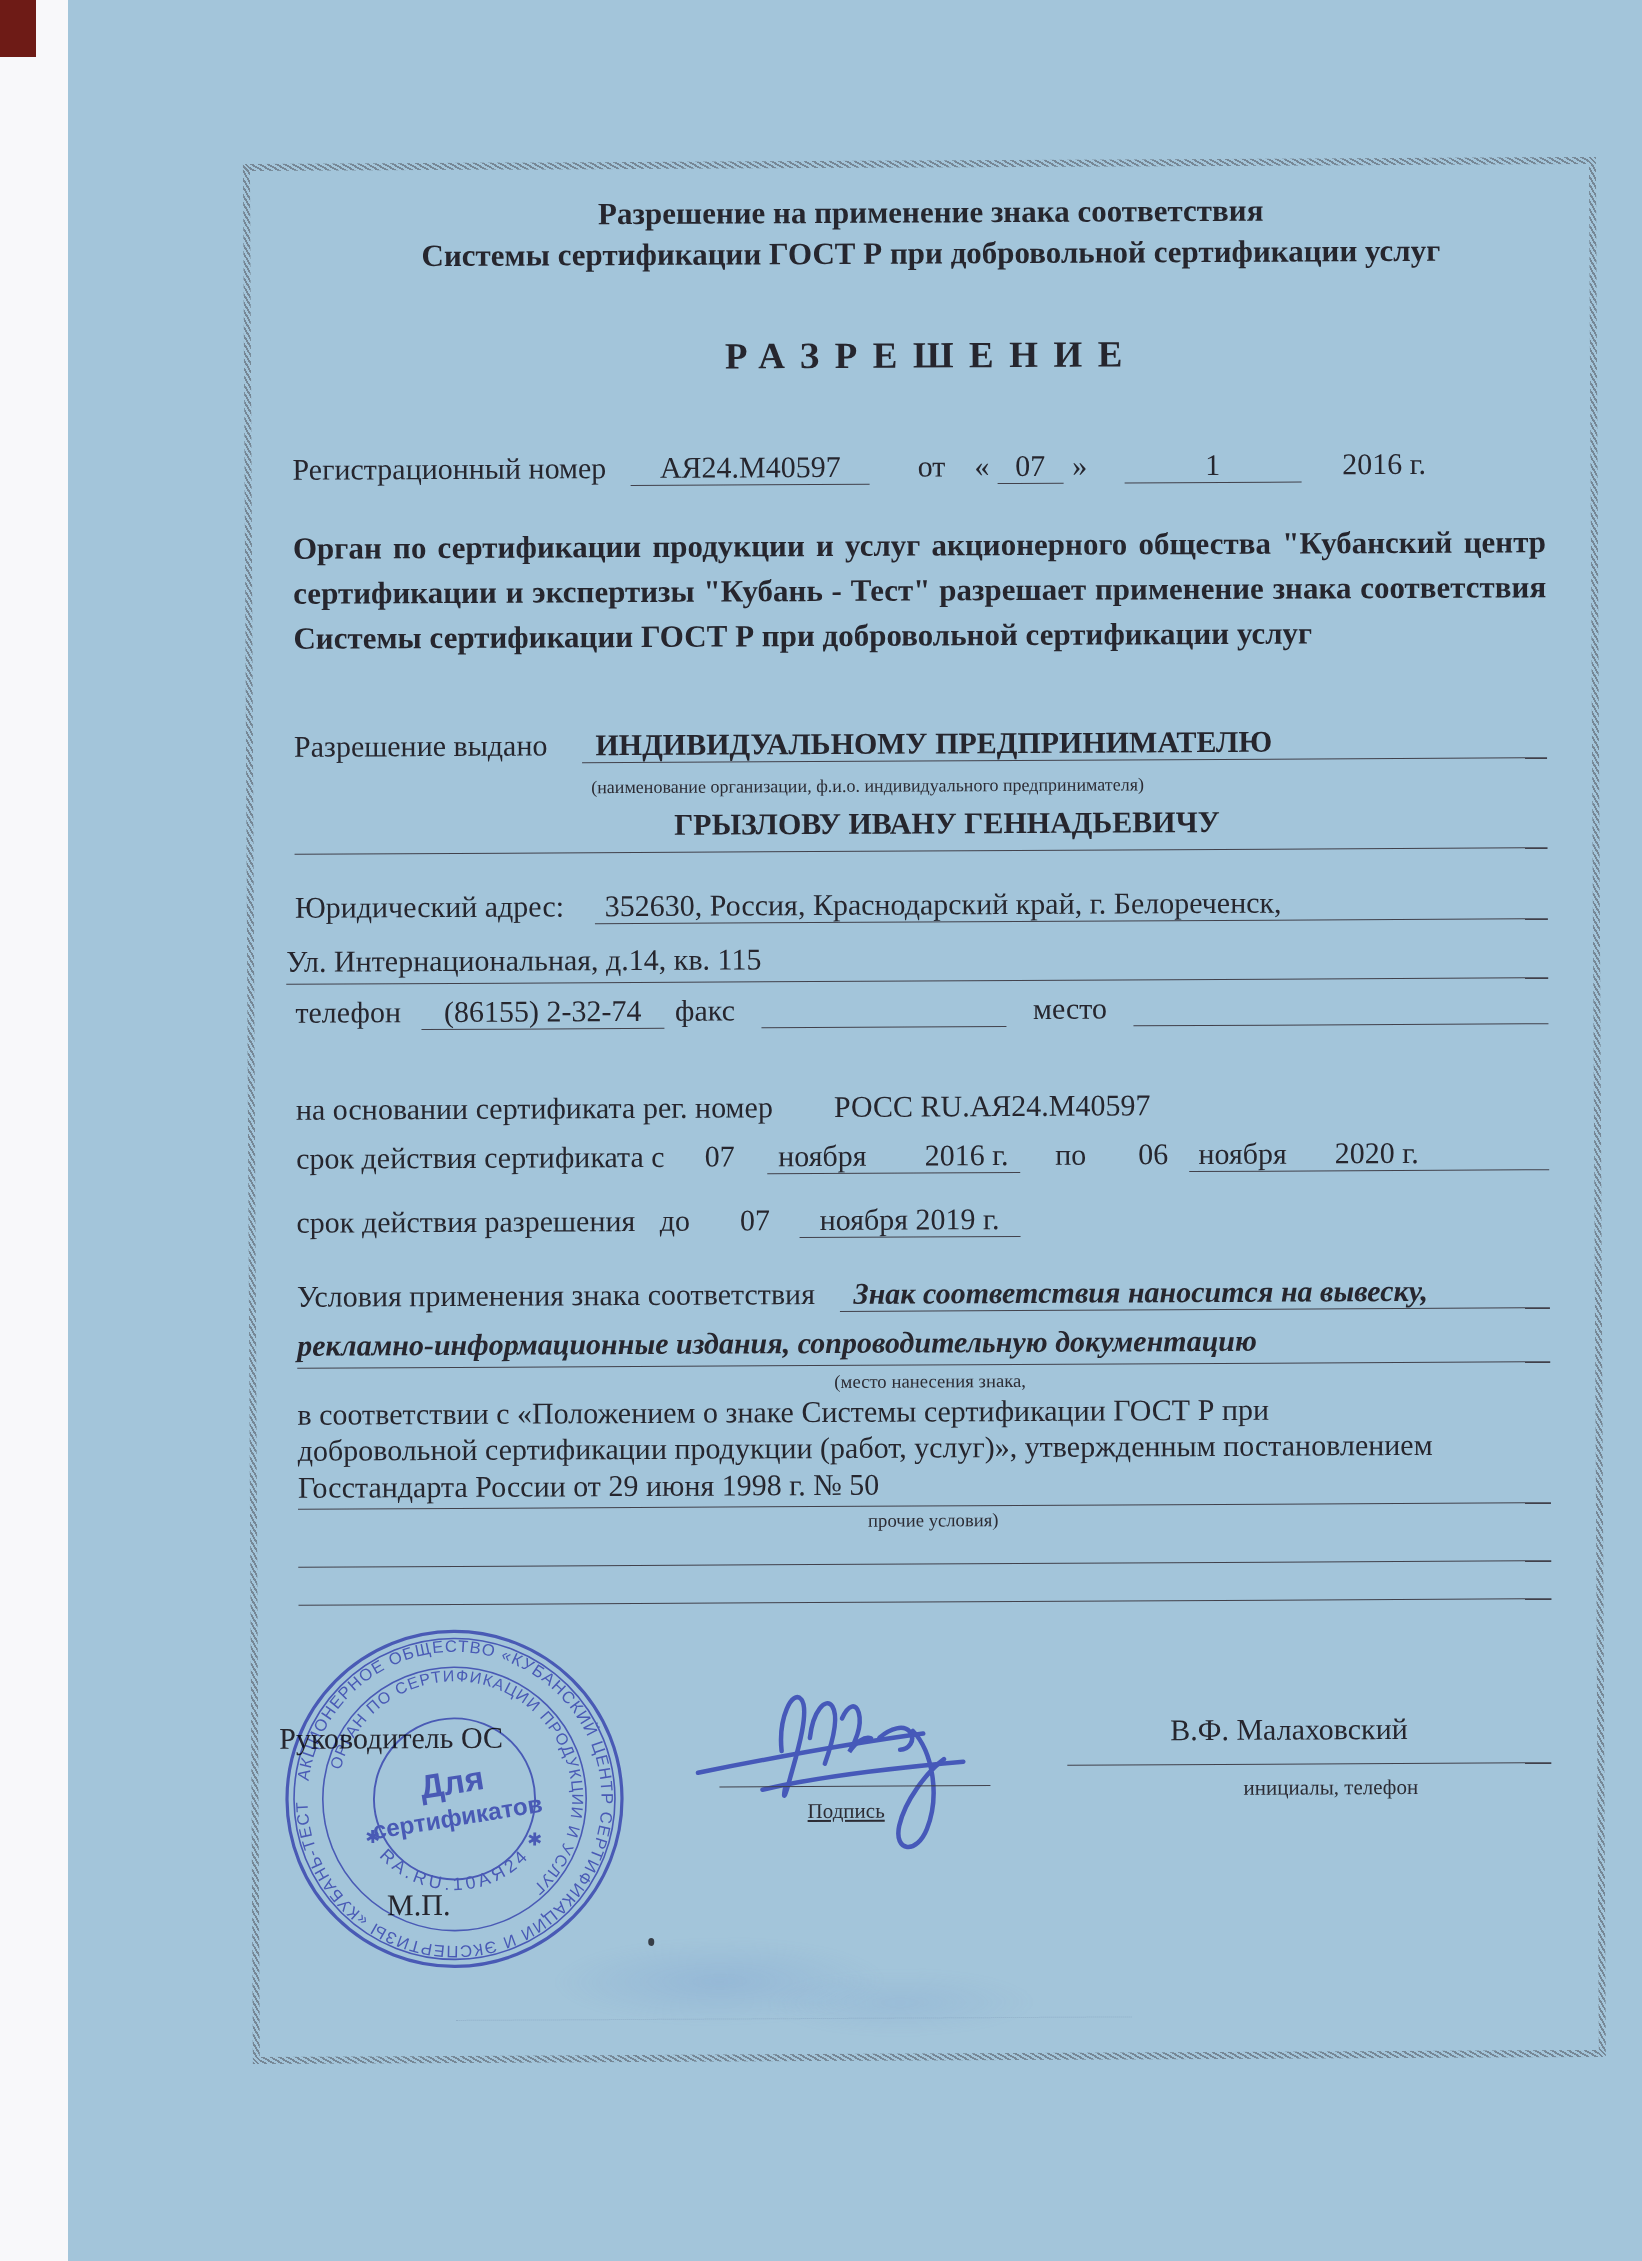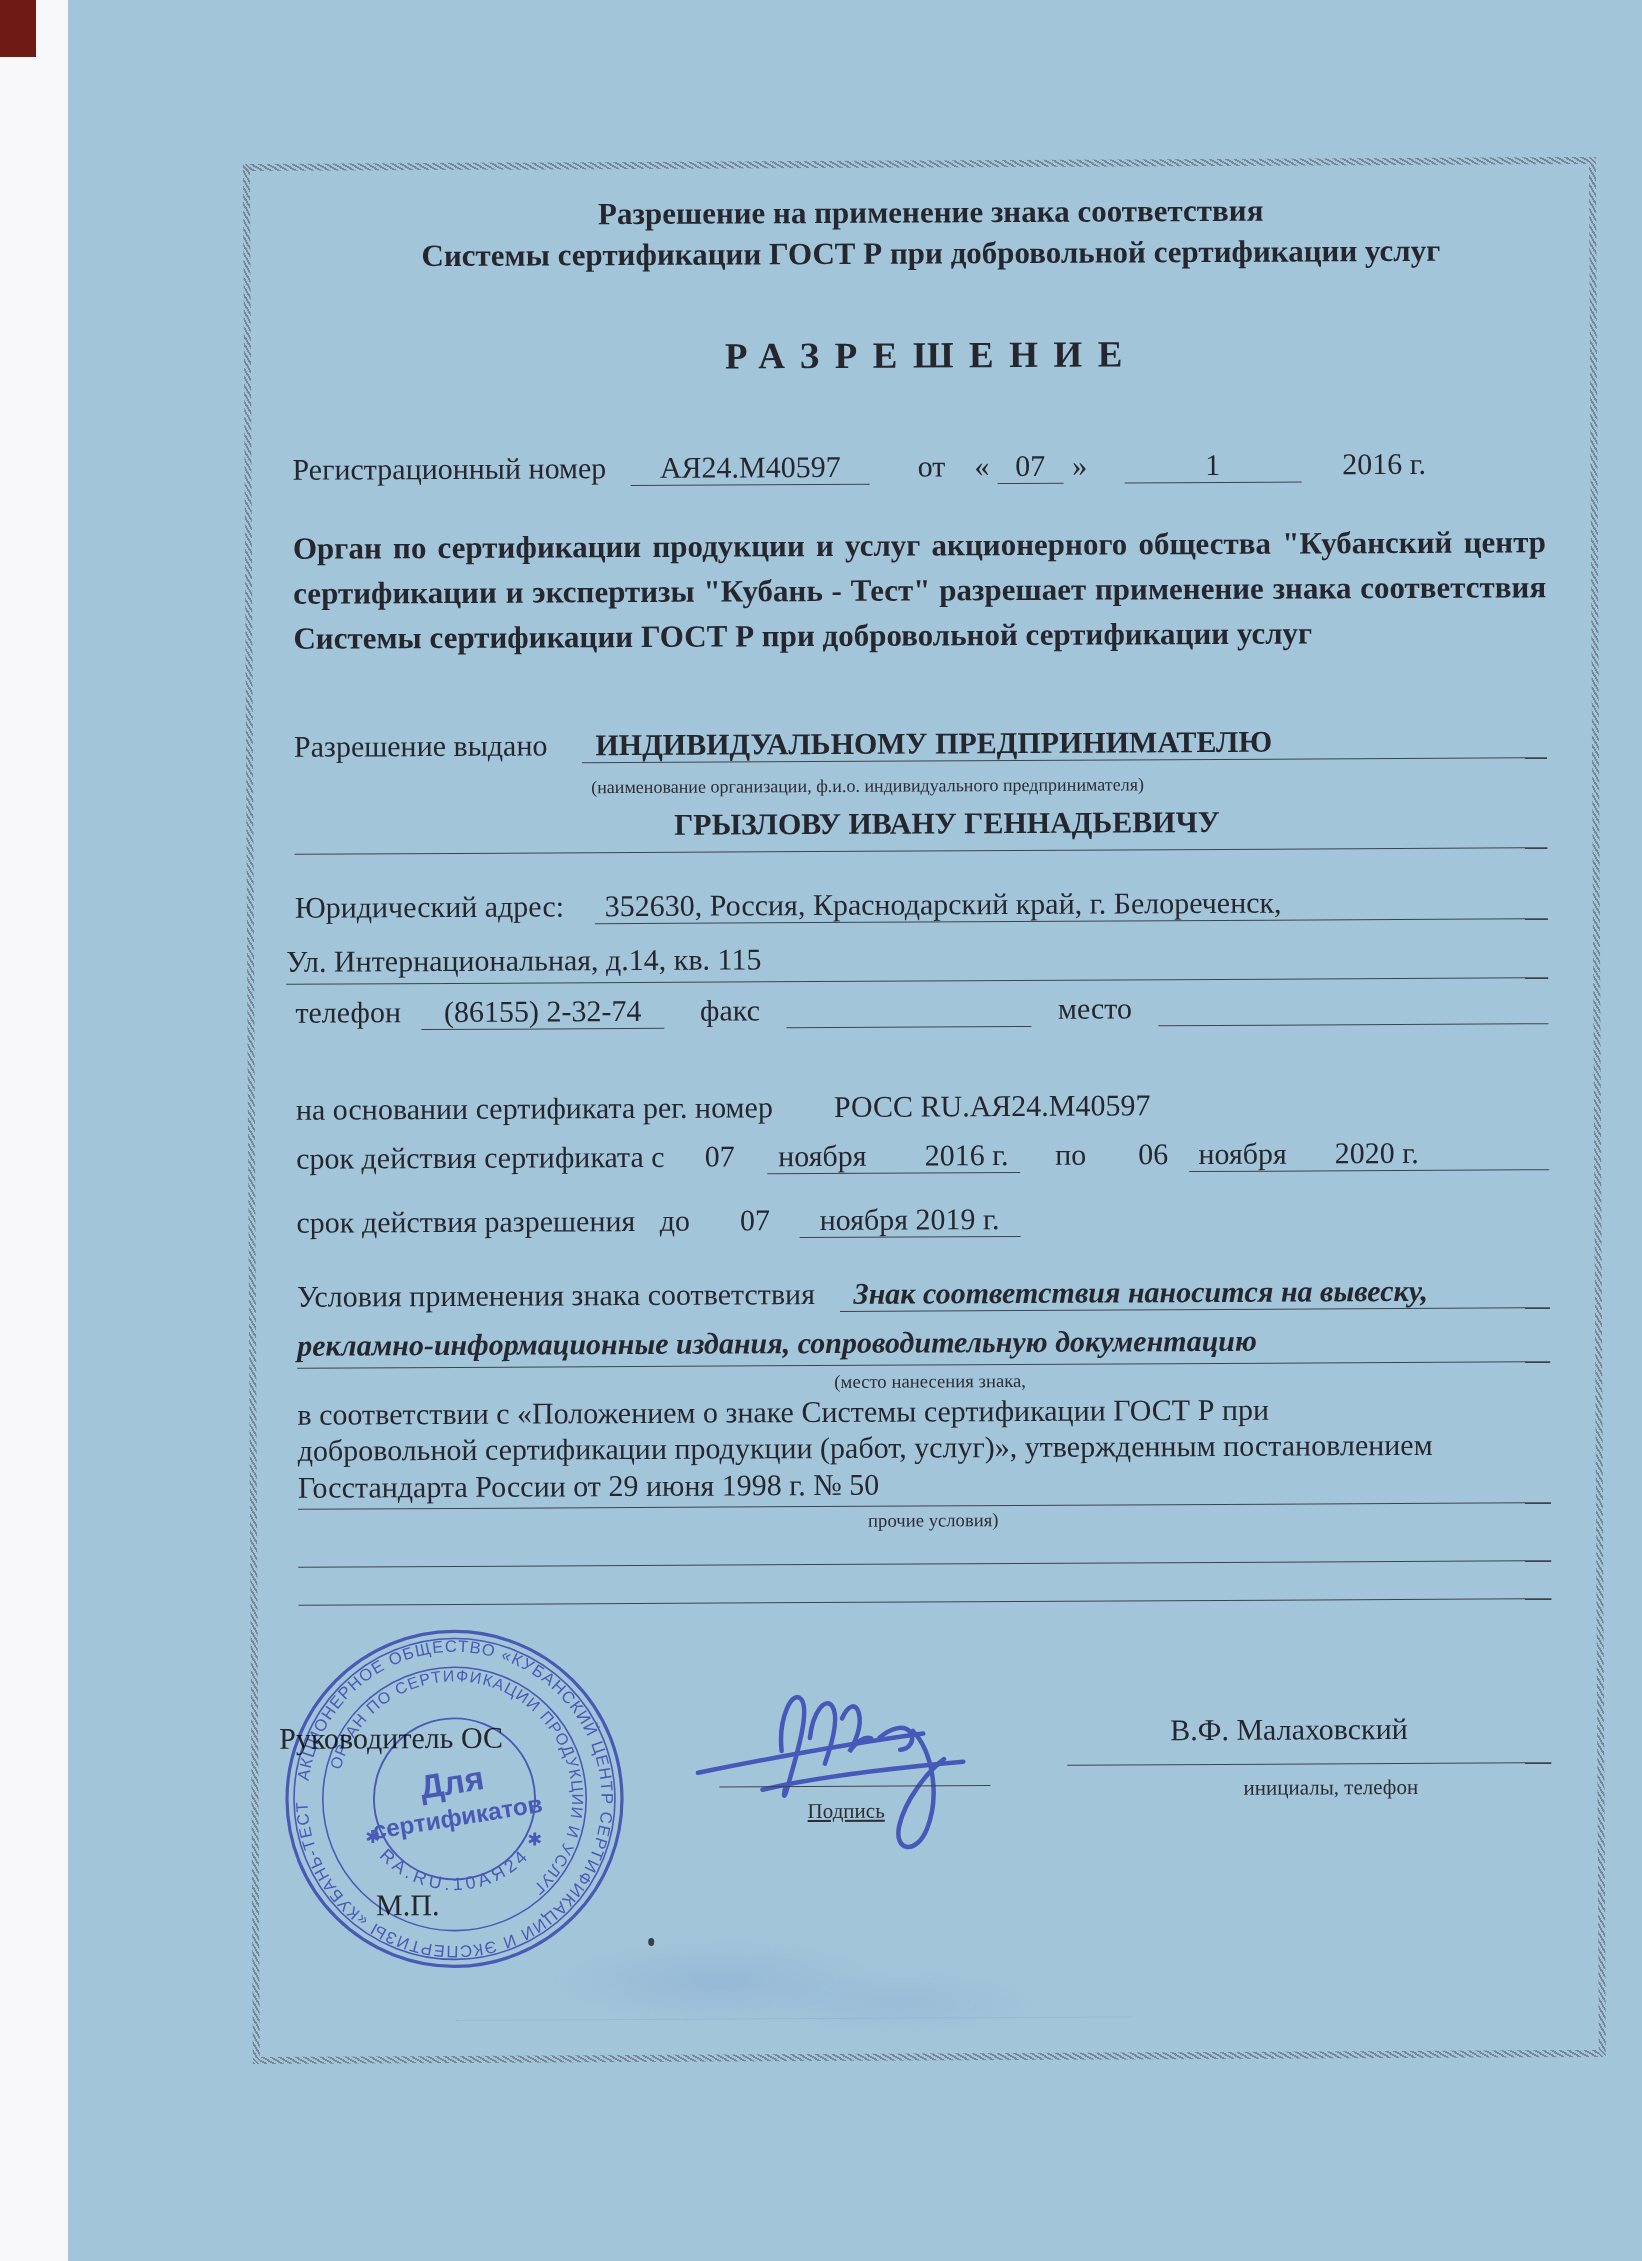--- a/index.html
+++ b/index.html
@@ -67,21 +67,21 @@
 
   <div class="row" style="top:888px;">
     <span>Юридический адрес:</span>
     <span class="u fill" style="margin-left:31px; padding-left:9.7px;">352630, Россия, Краснодарский край, г. Белореченск,</span>
   </div>
   <div class="row u" style="top:942px; left:287px; padding-bottom:5.2px; display:block;">Ул. Интернациональная, д.14, кв. 115</div>
 
   <div class="row" style="top:993px;">
     <span>телефон</span>
     <span class="u" style="margin-left:20.6px; padding:0 22.5px;">(86155) 2-32-74</span>
-    <span style="margin-left:36px;">факс</span>
+    <span style="margin-left:11px;">факс</span>
     <span class="u" style="margin-left:26px; width:245px;">&nbsp;</span>
     <span style="margin-left:27px;">место</span>
     <span class="u fill" style="margin-left:26px;">&nbsp;</span>
   </div>
 
   <div class="row" style="top:1090px;">
     <span>на основании сертификата рег. номер</span>
     <span style="margin-left:61px;">РОСС RU.АЯ24.М40597</span>
   </div>
 
@@ -116,21 +116,21 @@
 
   <div class="row" style="top:1395px; display:block;">в соответствии с «Положением о знаке Системы сертификации ГОСТ Р при</div>
   <div class="row" style="top:1431px; display:block;">добровольной  сертификации продукции (работ, услуг)», утвержденным постановлением</div>
   <div class="row u" style="top:1468px; padding-bottom:3.9px; display:block;">Госстандарта России от 29 июня 1998 г. № 50</div>
   <div class="cap" style="left:866px; top:1510px; font-size:18.7px;">прочие условия)</div>
 
   <div class="hline" style="left:296px; right:94px; top:1564px;"></div>
   <div class="hline" style="left:296px; right:94px; top:1602px;"></div>
 
   <div style="position:absolute; left:276px; top:1719px; font-size:30px;">Руководитель ОС</div>
-  <div style="position:absolute; left:372px; top:1886px; font-size:30px;">М.П.</div>
+  <div style="position:absolute; left:383px; top:1886px; font-size:30px;">М.П.</div>
 
   <svg viewBox="0 0 560 560" style="position:absolute; left:272px; top:1618px; width:358px; height:358px; mix-blend-mode:multiply; opacity:.92;">
     <defs>
       <path id="ringOuter" d="M280,280 m-230,0 a230,230 0 1,1 460,0 a230,230 0 1,1 -460,0"></path>
       <path id="ringInner" d="M280,280 m-184,0 a184,184 0 1,1 368,0 a184,184 0 1,1 -368,0"></path>
       <path id="arcBottom" d="M126,300 a158,158 0 0,0 308,0"></path>
     </defs>
     <g fill="none" stroke="#4150b2">
       <circle cx="280" cy="280" r="262" stroke-width="5"></circle>
       <circle cx="280" cy="280" r="251" stroke-width="2.5"></circle>

